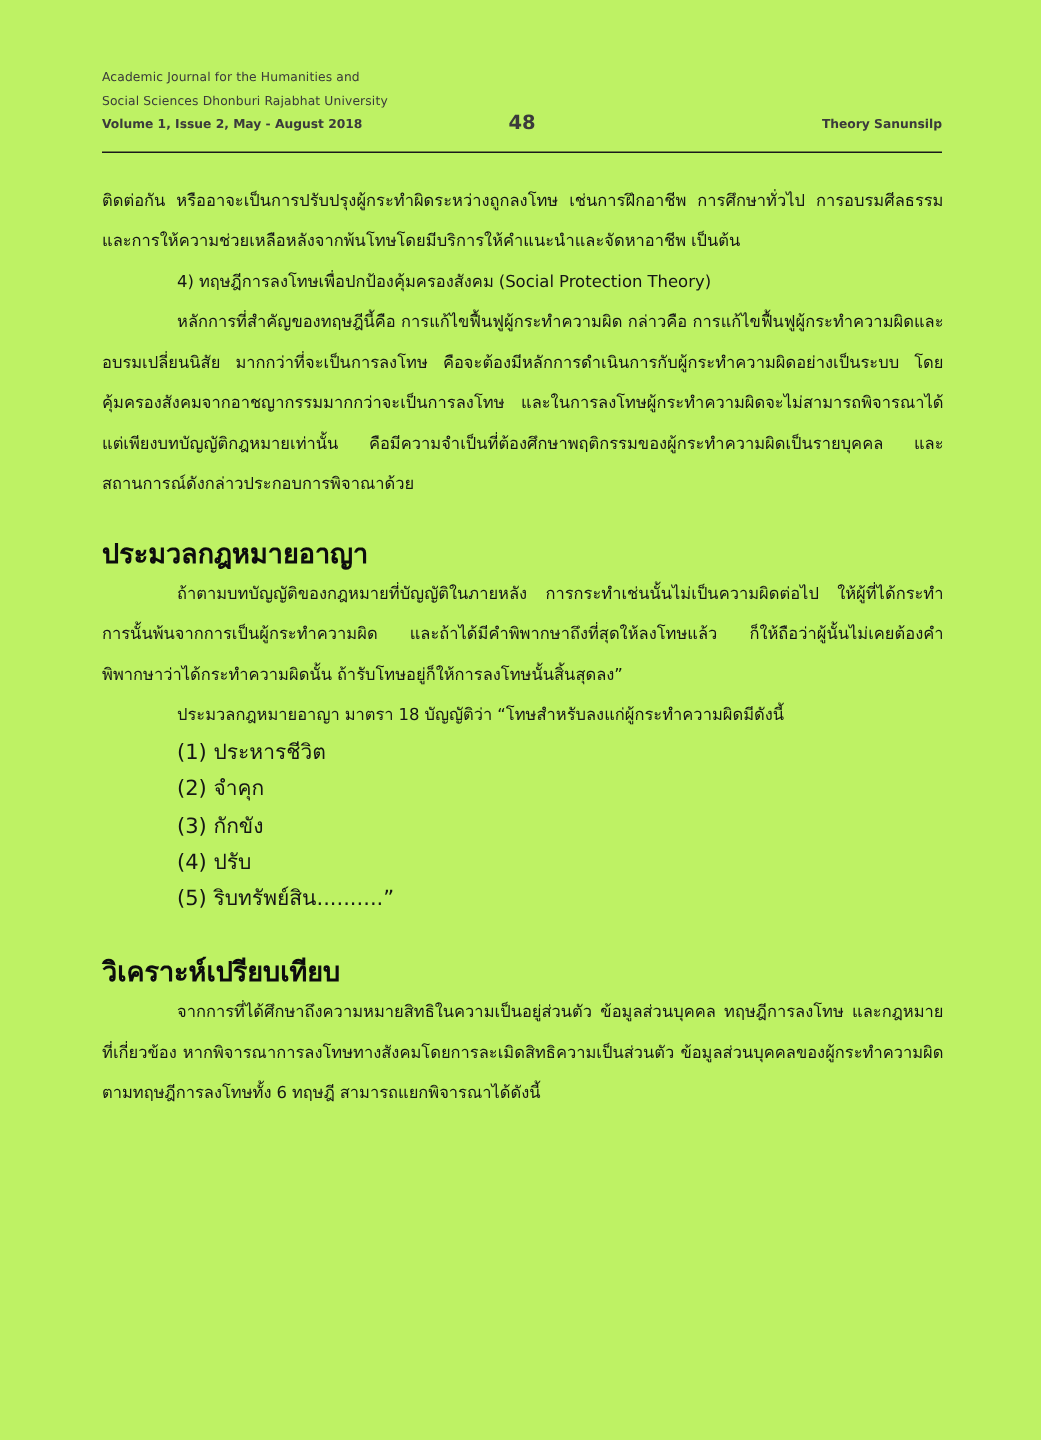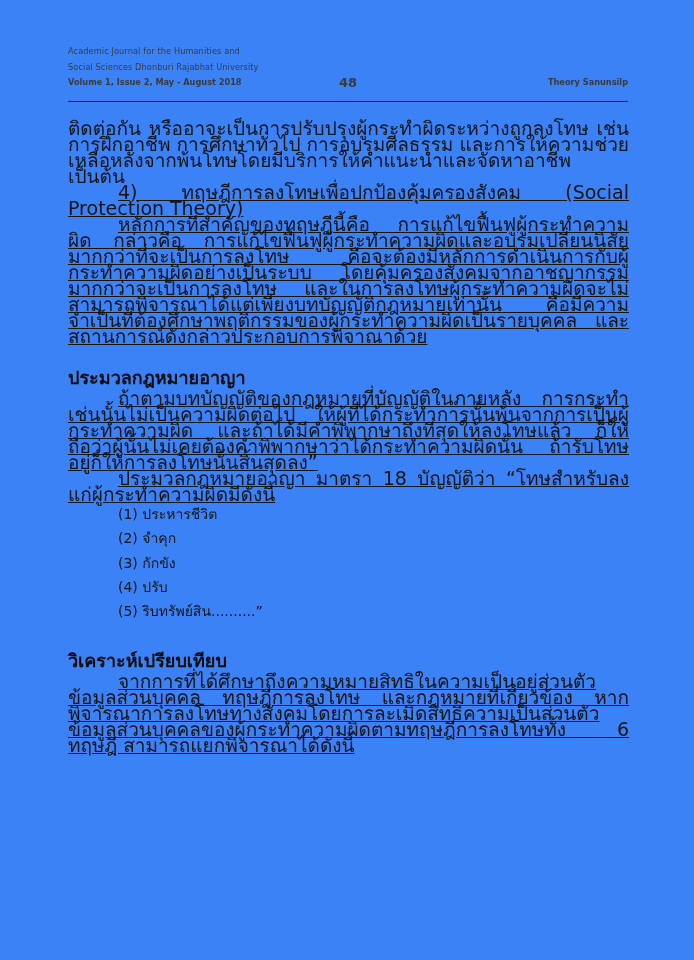--- a/index.html
+++ b/index.html
@@ -4,21 +4,21 @@
 <style>
   html, body {
     margin: 0;
     padding: 0;
     background: #ffffff;
   }
   .page {
     position: relative;
     width: 694px;
     height: 960px;
-    background: #3b82f6;
+    background: #bef264;
     overflow: hidden;
     font-family: "DejaVu Sans", "Liberation Sans", sans-serif;
     color: #1c1c1c;
   }
 
   
   .runhead {
     position: absolute;
     left: 68px;
     top: 44px;
@@ -72,31 +72,30 @@
   }
 
   
   .body {
     position: absolute;
     left: 68px;
     top: 120px;
     width: 561px;
   }
   .para {
-    font-size: 19px;
-    line-height: 16px;
+    font-size: 11px;
+    line-height: 27px;
     text-align: justify;
     text-justify: inter-word;
     margin: 0;
     color: #151515;
     word-spacing: -0.2px;
   }
   .para.indent {
     text-indent: 50px;
-    text-decoration: underline;
   }
   .para.flush {
     text-indent: 0;
   }
   .heading {
     font-size: 18px;
     line-height: 24.2px;
     font-weight: bold;
     margin: 0;
     color: #0d0d0d;

